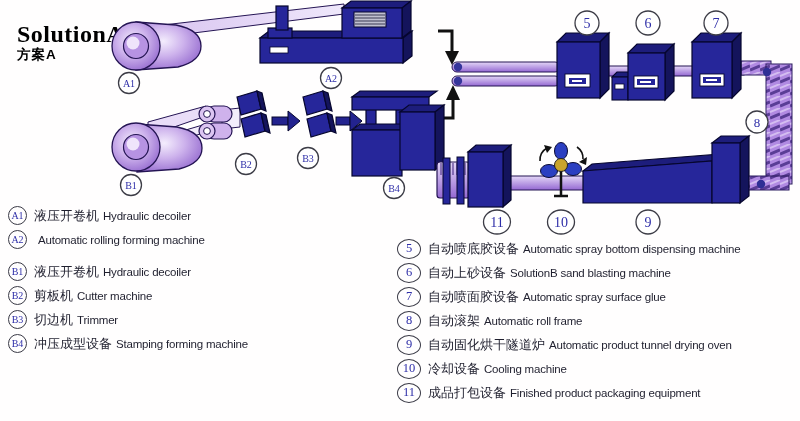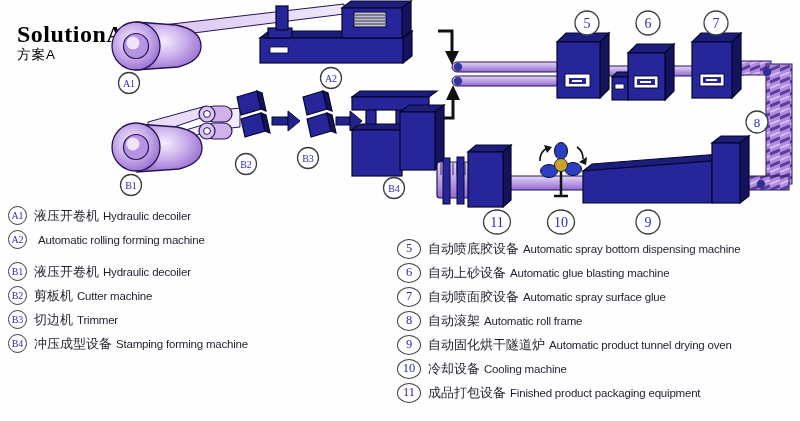--- a/index.html
+++ b/index.html
@@ -1,21 +1,21 @@
 <!DOCTYPE html>
 <html><head>
 <meta charset="utf-8">
 <style>
   html,body{margin:0;padding:0;background:#fff;}
   .stage{position:relative;width:800px;height:421px;background:#fffefe;overflow:hidden;
          font-family:"Liberation Sans","DejaVu Sans",sans-serif;}
   
   .soltitle{position:absolute;color:#000000;line-height:1;margin-top:14px;}
   .soltitle .big{font-family:"Liberation Serif","DejaVu Serif",serif;font-weight:bold;font-size:24px;letter-spacing:0.5px;}
-  .soltitle .sub{font-size:13.5px;font-weight:normal;margin-top:2px;letter-spacing:1px;}
+  .soltitle .sub{font-size:13.5px;font-weight:bold;margin-top:2px;letter-spacing:1px;}
   #titleA{left:17px;top:8px;}
   #titleB{left:5px;top:110px;}
   
   svg.diagram{position:absolute;left:0;top:0;}
   .mlabel text{font-family:"Liberation Serif","DejaVu Serif",serif;fill:#2e2ea8;}
   
   .legend{position:absolute;color:#1f1f2e;}
   #legendLeft{left:8px;top:204px;}
   #legendRight{left:397px;top:237px;}
   .lrow{display:flex;align-items:center;height:23px;margin-bottom:1px;white-space:nowrap;}
@@ -317,21 +317,21 @@
 
   <div class="legend" id="legendRight">
     <div class="lrow">
       <span class="lcirc num">5</span>
       <span class="lcn">自动喷底胶设备</span>
       <span class="len">Automatic spray bottom dispensing machine</span>
     </div>
     <div class="lrow">
       <span class="lcirc num">6</span>
       <span class="lcn">自动上砂设备</span>
-      <span class="len">Automatic glue blasting machine</span>
+      <span class="len">SolutionB sand blasting machine</span>
     </div>
     <div class="lrow">
       <span class="lcirc num">7</span>
       <span class="lcn">自动喷面胶设备</span>
       <span class="len">Automatic spray surface glue</span>
     </div>
     <div class="lrow">
       <span class="lcirc num">8</span>
       <span class="lcn">自动滚架</span>
       <span class="len">Automatic roll frame</span>

